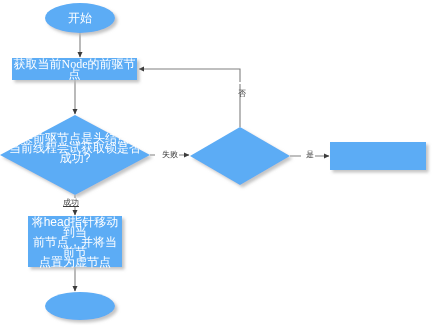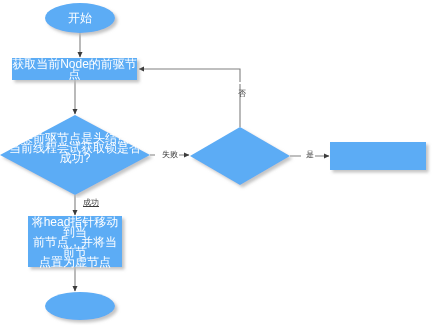--- a/index.html
+++ b/index.html
@@ -96,35 +96,35 @@
       <polygon points="75,115 150,155 75,195 0,155" fill="#5CACF5"></polygon>
       <polygon points="240,127 290,156 240,185 190,156" fill="#5CACF5"></polygon>
       <rect x="330" y="142" width="96" height="28" fill="#5CACF5"></rect>
       <rect x="28" y="216" width="94" height="51" fill="#5CACF5"></rect>
       <ellipse cx="80" cy="306" rx="35" ry="14" fill="#5CACF5"></ellipse>
     </g>
   </svg>
 
   <div class="node-text" style="left:45px; top:3px; width:70px; height:30px;">开始</div>
 
-  <div class="node-text" style="left:12px; top:58px; width:125px; height:22px;">获取当前Node的前驱节点</div>
+  <div class="node-text" style="left:12px; top:58px; width:125px; height:22px;font-family:Liberation Serif, serif;">获取当前Node的前驱节点</div>
 
   <div class="node-text" style="left:8px; top:136px; width:134px; height:24px;">如果前驱节点是头结点，
 当前线程尝试获取锁是否成功?</div>
 
 
 
   <div class="node-text" style="left:28px; top:216px; width:94px; height:51px;">将head指针移动到当
 前节点，并将当前节
 点置为虚节点</div>
 
 
   <div class="edge-label" style="left:155px; top:150px; width:22px;">失败</div>
 
-  <div class="edge-label" style="left:76px; top:198px; width:22px;text-decoration:underline;">成功</div>
+  <div class="edge-label" style="left:56px; top:198px; width:22px;text-decoration:underline;">成功</div>
 
   <div class="edge-label" style="left:301px; top:150px; width:12px;">是</div>
 
   <div class="edge-label vertical" style="left:234px; top:82px; width:12px;">否</div>
 
   <div class="hit" style="left:45px; top:3px; width:70px; height:30px; border-radius:50%;"></div>
   <div class="hit" style="left:12px; top:58px; width:125px; height:22px;"></div>
   <div class="hit" style="left:0px; top:115px; width:150px; height:80px;"></div>
   <div class="hit" style="left:190px; top:127px; width:100px; height:58px;"></div>
   <div class="hit" style="left:330px; top:142px; width:96px; height:28px;"></div>

